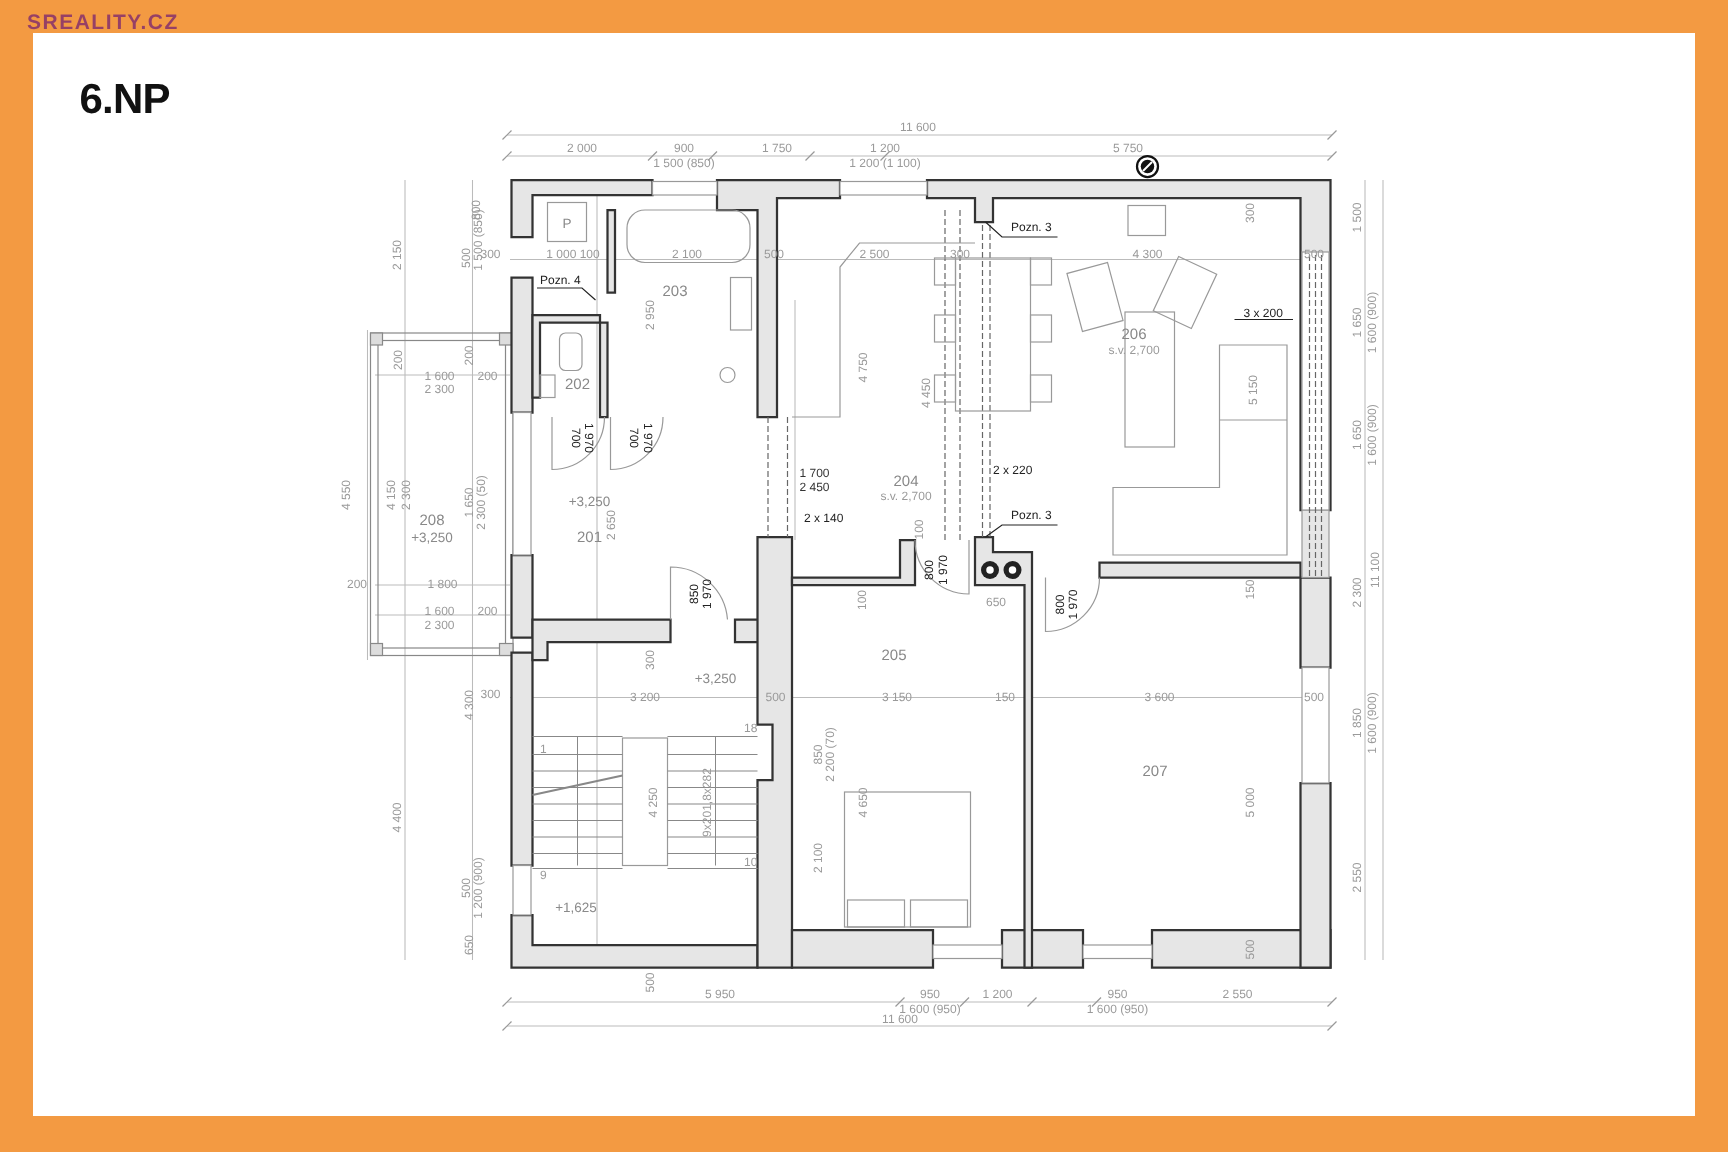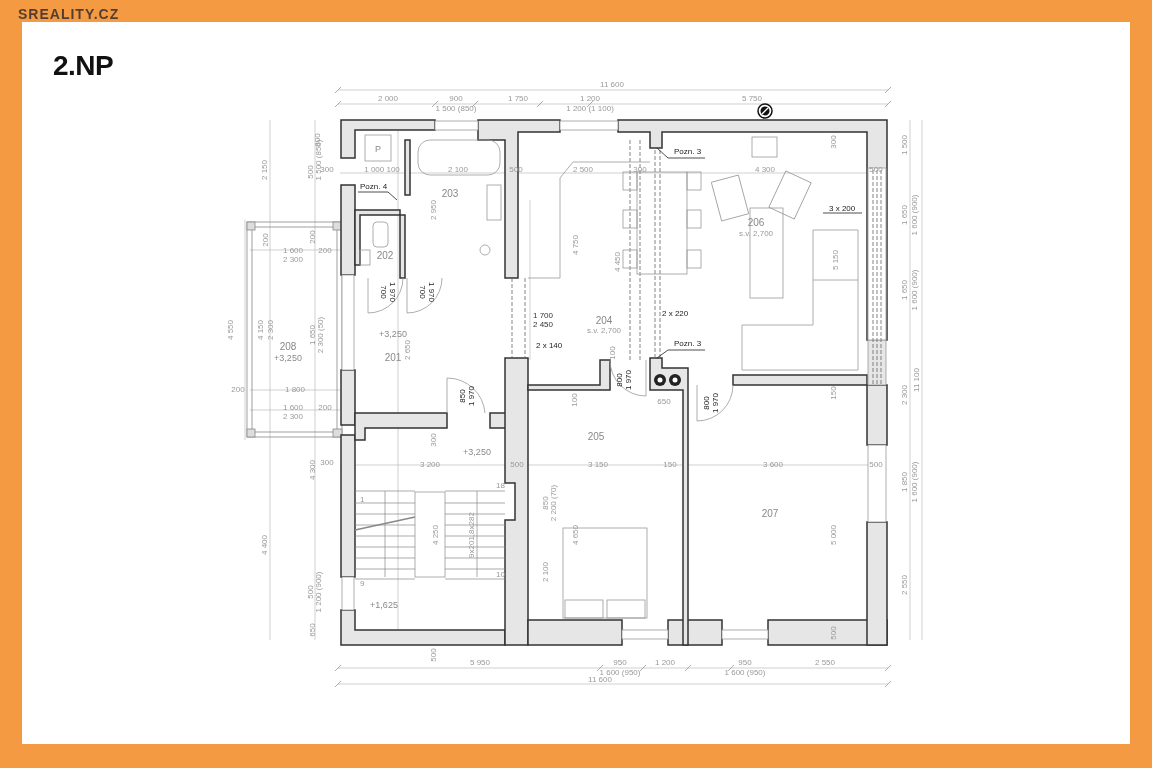--- a/index.html
+++ b/index.html
@@ -1,32 +1,32 @@
 <!DOCTYPE html>
 <html><head>
 <meta charset="utf-8">
 <style>
   html,body{margin:0;padding:0;}
   body{width:1152px;height:768px;background:#f39a42;position:relative;overflow:hidden;font-family:"Liberation Sans",sans-serif;}
-  .watermark{position:absolute;left:18px;top:6px;color:#0f172a;font-size:14px;font-weight:bold;letter-spacing:1px;opacity:.7;}
+  .watermark{position:absolute;left:18px;top:6px;color:#701a75;font-size:14px;font-weight:bold;letter-spacing:1px;opacity:.7;}
   .sheet{position:absolute;left:22px;top:22px;width:1108px;height:722px;background:#fff;}
   .title{position:absolute;left:53px;top:50px;font-size:28px;font-weight:bold;color:#111;letter-spacing:-0.5px;}
   svg{position:absolute;left:0;top:0;}
   .dim{font-family:"Liberation Sans",sans-serif;font-size:8px;fill:#9a9a9a;}
   .lbl{font-family:"Liberation Sans",sans-serif;font-size:9px;fill:#8a8a8a;}
   .room{font-family:"Liberation Sans",sans-serif;font-size:10px;fill:#888;}
   .note{font-family:"Liberation Sans",sans-serif;font-size:8px;fill:#222;}
   .door{font-family:"Liberation Sans",sans-serif;font-size:8px;fill:#222;}
 </style>
 </head>
 <body>
 
 <div class="watermark">SREALITY.CZ</div>
 <div class="sheet"></div>
-<div class="title">2.NP</div>
+<div class="title">6.NP</div>
 
 <svg width="1152" height="768" viewBox="0 0 1152 768">
 
   <g stroke="#bbb" stroke-width="0.7" fill="none">
     <line x1="338" y1="90" x2="888" y2="90"></line>
     <line x1="338" y1="104" x2="888" y2="104"></line>
     <line x1="338" y1="668" x2="888" y2="668"></line>
     <line x1="338" y1="684" x2="888" y2="684"></line>
     <line x1="910" y1="120" x2="910" y2="640"></line>
     <line x1="922" y1="120" x2="922" y2="640"></line>

